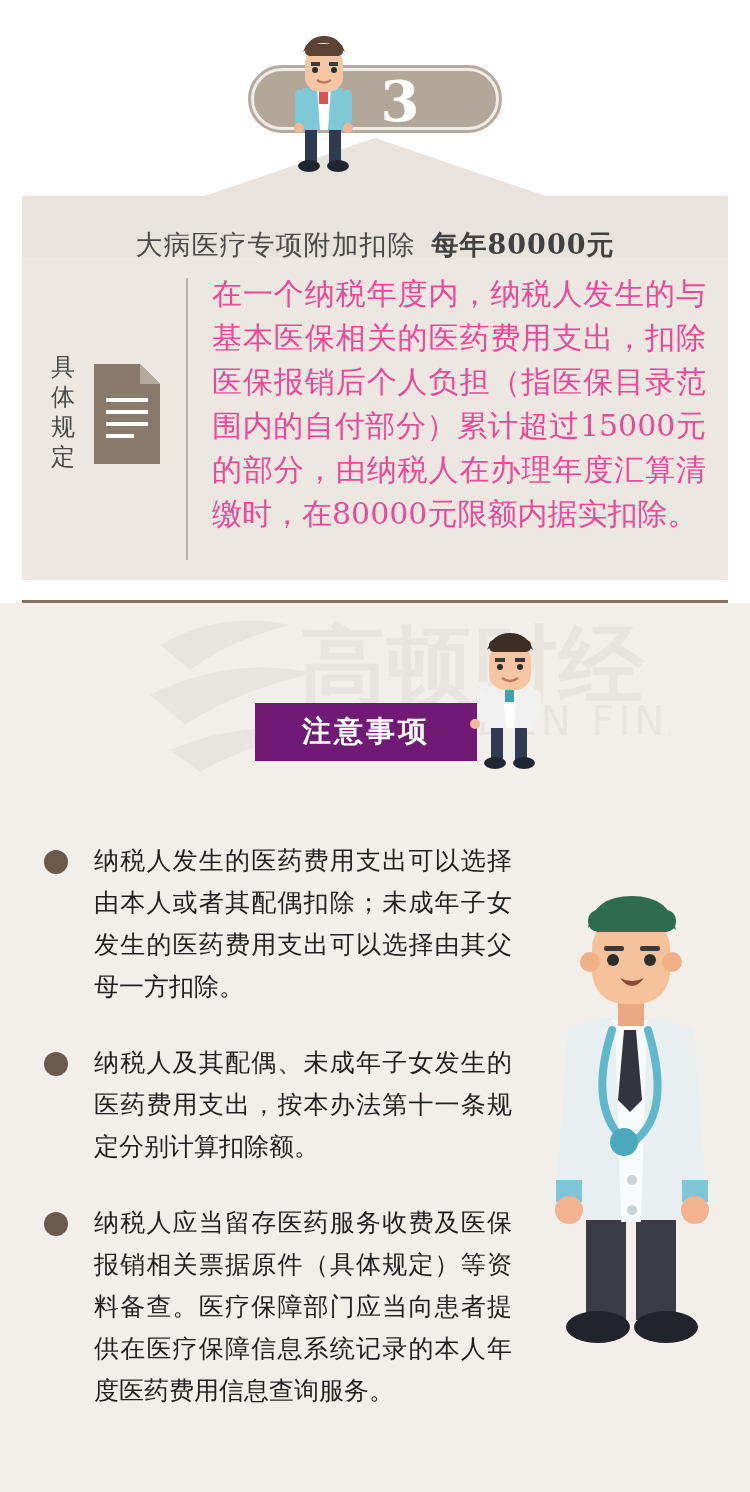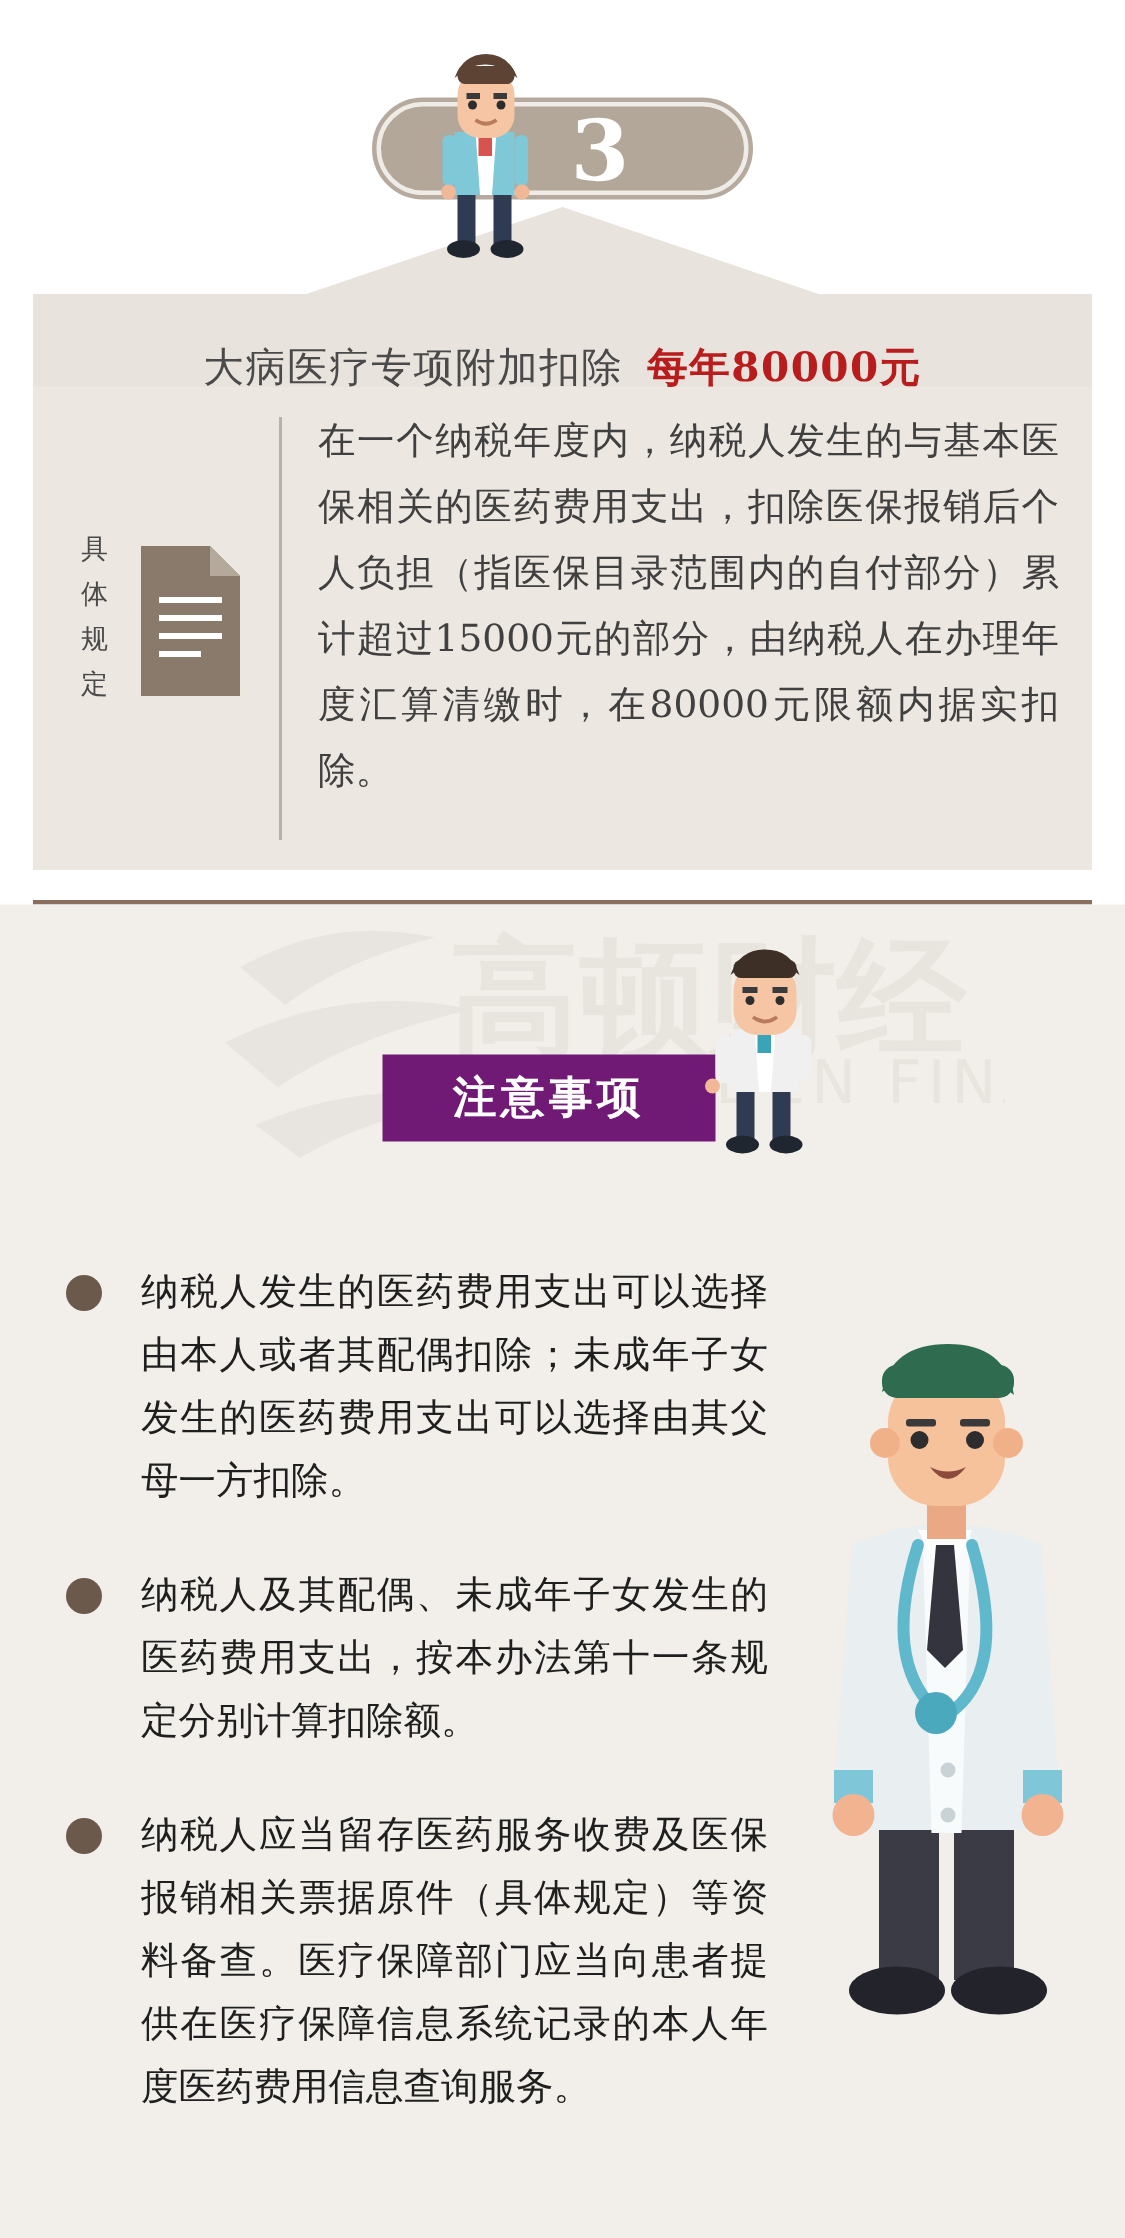--- a/index.html
+++ b/index.html
@@ -40,21 +40,21 @@
     font-size:27px;
     color:#4a4a4a;
     letter-spacing:1px;
     font-family:"DejaVu Serif","Liberation Serif",serif;
     white-space:nowrap;
     margin-top:35px;
   }
   .title-amount{
     margin-left:16px;
     font-weight:bold;
-    color:#b91c1c;
+    color:#404040;
   }
 
   
   .badge{
     position:absolute;
     left:243px; top:60px;
     width:264px; height:78px;
     border-radius:39px;
     background:#b5aa9d;
     border:5px solid #ffffff;
@@ -88,44 +88,44 @@
   .card-body{
     position:absolute;
     left:22px; top:258px;
     width:706px; height:322px;
     background:#ece7e1;
   }
   .side-label{
     position:absolute;
     left:46px; top:352px;
     width:34px;
-    font-size:18px;
+    font-size:24px;
     line-height:30px;
     color:#4a4a4a;
     text-align:center;
     font-family:"DejaVu Serif","Liberation Serif",serif;
   }
   .doc-icon{
     position:absolute;
     left:92px; top:362px;
     width:70px; height:104px;
   }
   .vline{
     position:absolute;
     left:186px; top:278px;
     width:2px; height:282px;
     background:#b9b1a7;
   }
   .para{
     position:absolute;
     left:212px; top:272px;
     width:494px;
-    font-size:25px;
+    font-size:30px;
     line-height:44px;
-    color:#404040;
+    color:#ec4899;
     font-family:"DejaVu Serif","Liberation Serif",serif;
     text-align:justify;
   }
 
   
   .divider{
     position:absolute;
     left:22px; top:600px;
     width:706px; height:3px;
     background:#8a6f5c;

